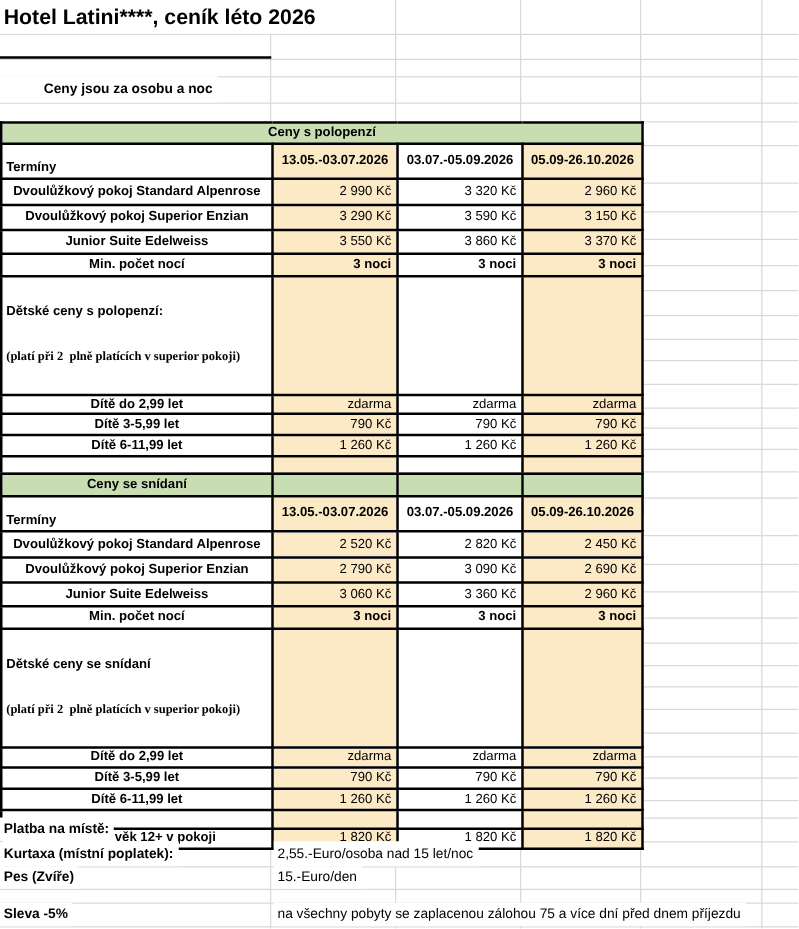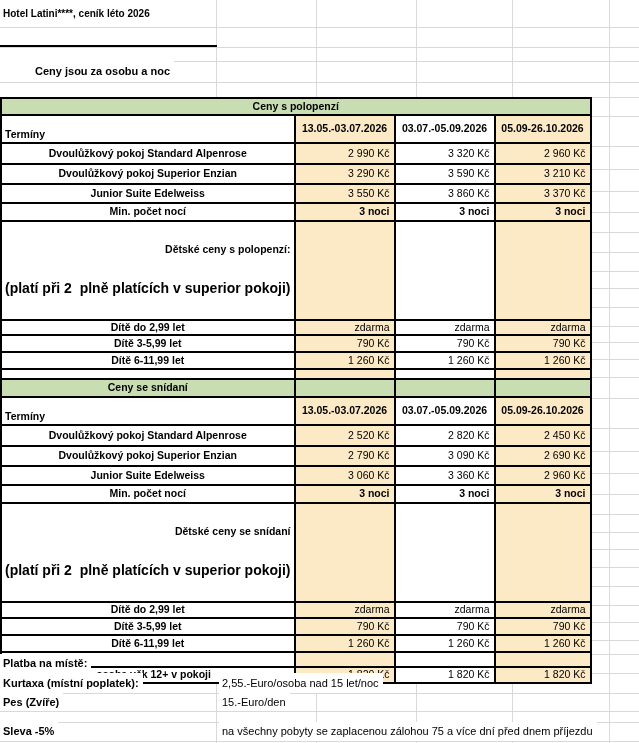--- a/index.html
+++ b/index.html
@@ -9,40 +9,40 @@
   }
   
   .vline{position:absolute;top:0;bottom:0;width:1px;background:#d9d9d9;z-index:0;}
   .hline{position:absolute;left:0;width:639px;height:1px;background:#d9d9d9;z-index:0;}
   
   .txt{
     position:absolute;display:flex;align-items:center;white-space:pre;
     font-size:11px;background:#fff;z-index:1;padding:0 4px 0 3px;line-height:1;
   }
   .b{font-weight:bold;}
-  .title{font-size:10px;}
+  .title{font-size:17px;}
   .underline{position:absolute;left:0;top:45px;width:217px;height:2px;background:#000;z-index:1;}
   
   .ptable{
     position:absolute;left:0;border-collapse:collapse;table-layout:fixed;
     background:#fff;z-index:1;
   }
   .ptable td{
     border:2px solid #000;font-size:10.5px;line-height:1.05;
     padding:0 3px;overflow:hidden;white-space:pre;vertical-align:middle;
   }
   .tan{background:#fce9c6;margin-top:16px;}
   .green{background:#c8deb2;}
   .lab{font-weight:bold;text-align:center;}
   .val{text-align:right;padding:0 4px 0 0 !important;}
   .hdr td{font-weight:bold;text-align:center;padding:0;}
   .hdr td.termcell{text-align:left;vertical-align:bottom;padding:0 3px 2px 3px;}
   .blockcell{vertical-align:bottom;padding:0 3px 1px 3px !important;}
-  .blockcell .l1{font-weight:bold;font-size:10.5px;margin-bottom:4px;text-align:right;}
-  .blockcell .l2{font-weight:bold;font-size:14px;}
+  .blockcell .l1{font-weight:bold;font-size:10.5px;margin-bottom:4px;}
+  .blockcell .l2{font-weight:bold;font-size:10px;font-family:Liberation Serif, serif;}
 </style>
 </head>
 <body>
 
 <div class="sheet">
   <div id="gridlayer">
       <div class="vline" style="left: 216px;"></div>
       <div class="vline" style="left: 316px;"></div>
       <div class="vline" style="left: 416px;"></div>
       <div class="vline" style="left: 512px;"></div>
@@ -111,21 +111,21 @@
     <tr style="height:21px">
       <td class="lab">Dvoulůžkový pokoj Standard Alpenrose</td>
       <td class="tan val">2 990 Kč</td>
       <td class="val">3 320 Kč</td>
       <td class="tan val">2 960 Kč</td>
     </tr>
     <tr style="height:20px">
       <td class="lab">Dvoulůžkový pokoj Superior Enzian</td>
       <td class="tan val">3 290 Kč</td>
       <td class="val">3 590 Kč</td>
-      <td class="tan val">3 210 Kč</td>
+      <td class="tan val">3 150 Kč</td>
     </tr>
     <tr style="height:19px">
       <td class="lab">Junior Suite Edelweiss</td>
       <td class="tan val">3 550 Kč</td>
       <td class="val">3 860 Kč</td>
       <td class="tan val">3 370 Kč</td>
     </tr>
     <tr style="height:18px">
       <td class="lab">Min. počet nocí</td>
       <td class="tan val b">3 noci</td>

